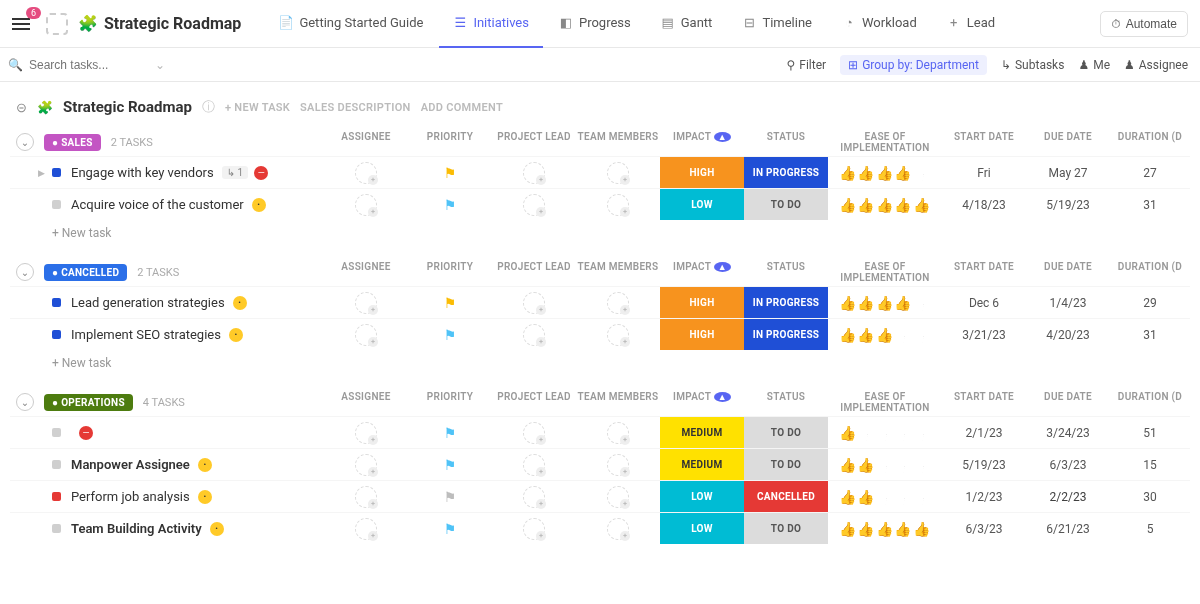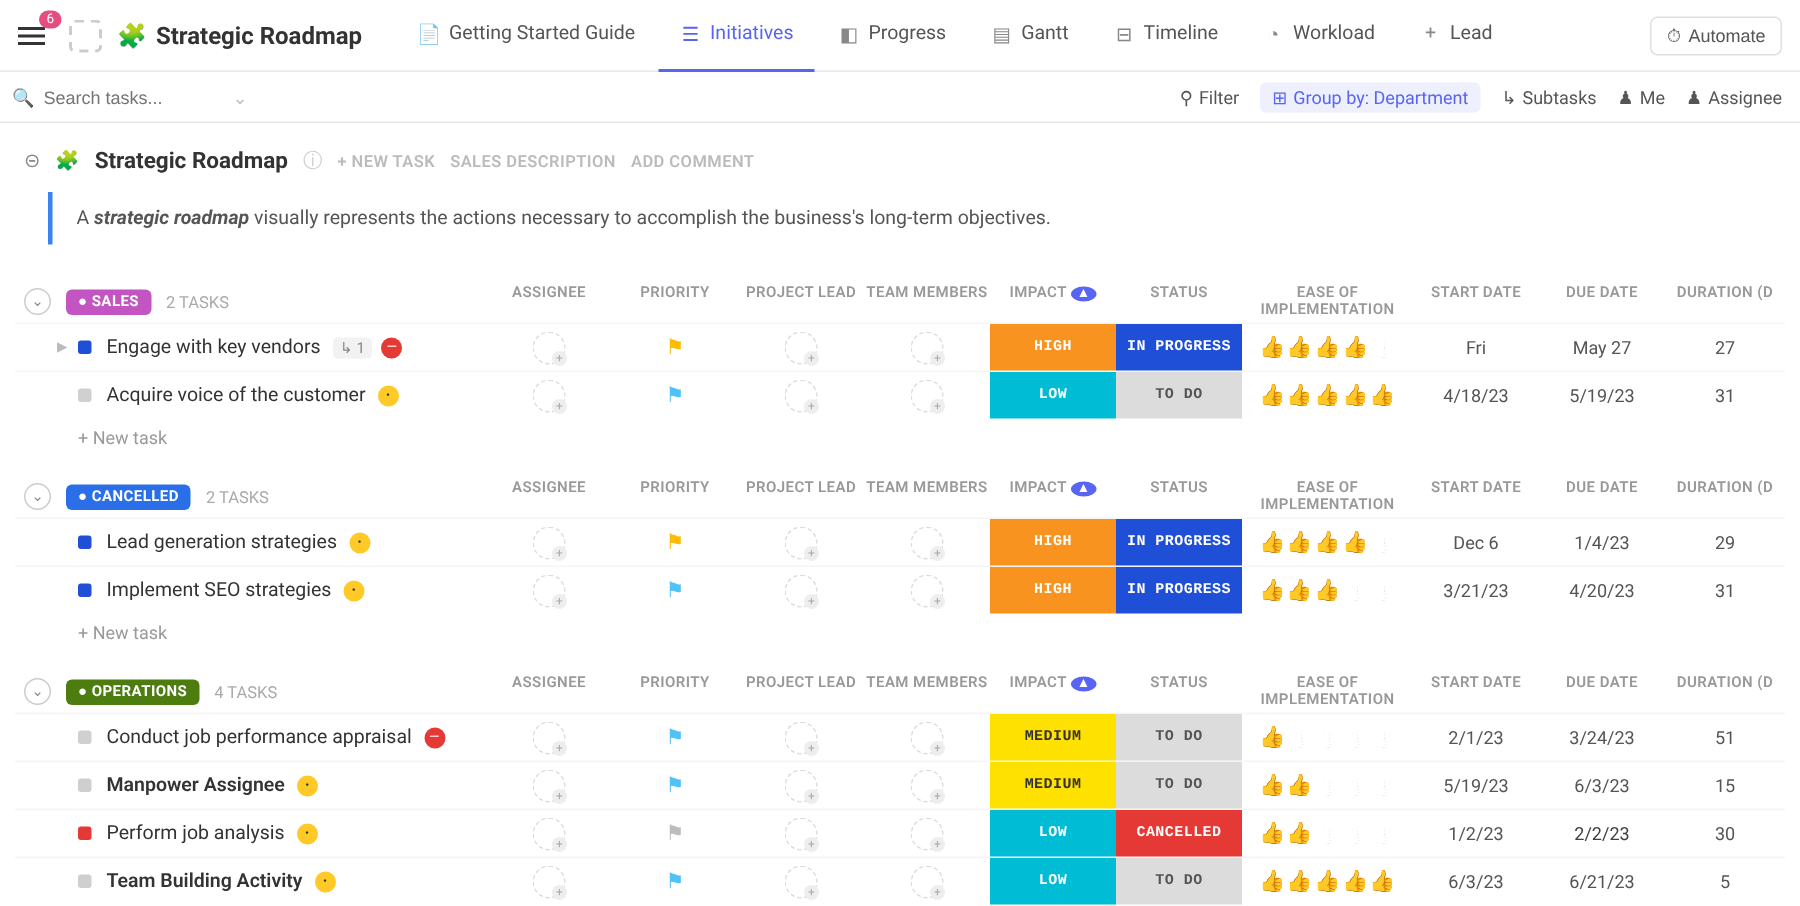--- a/index.html
+++ b/index.html
@@ -49,21 +49,21 @@
 .task-name.bold { font-weight: 600; }
 .task-extras { display: flex; align-items: center; gap: 6px; margin-left: 8px; }
 .subtask-badge { display:flex;align-items:center;gap:2px;background:#f2f2f2;color:#888;padding:1px 5px;border-radius:3px;font-size:10px; }
 .red-dot { width:14px;height:14px;border-radius:50%;background:#e53935;color:#fff;font-size:9px;display:flex;align-items:center;justify-content:center; }
 .yellow-dot { width:14px;height:14px;border-radius:50%;background:#ffca28;display:flex;align-items:center;justify-content:center;font-size:8px; }
 .cells { margin-left: auto; display: flex; align-items: center; height: 100%; }
 .cell { text-align: center; display:flex;align-items:center;justify-content:center;height:100%; font-size: 12px; color:#555; }
 .avatar-empty { width:22px;height:22px;border:1px dashed #ddd;border-radius:50%;position:relative; }
 .avatar-empty::after{content:"+";position:absolute;bottom:-2px;right:-2px;width:10px;height:10px;background:#eee;color:#aaa;border-radius:50%;font-size:8px;display:flex;align-items:center;justify-content:center;}
 .flag { font-size:14px; }
-.impact-cell, .status-cell { color:#fff;font-size:10px;font-weight:700;letter-spacing:.3px;width:100%;height:100%;display:flex;align-items:center;justify-content:center;font-family:Liberation Mono, monospace; }
+.impact-cell, .status-cell { color:#fff;font-size:10px;font-weight:700;letter-spacing:.3px;width:100%;height:100%;display:flex;align-items:center;justify-content:center; }
 .thumbs { display:flex;gap:1px; }
 .thumb { font-size:14px; filter: none; }
 .thumb.inactive { filter: grayscale(100%) brightness(1.8); opacity:.6; }
 .date-green { color: #404040; }
 .new-task-link { color:#999;font-size:12px;padding:6px 0 6px 42px;cursor:pointer; }
 .row-caret { width:10px;color:#bbb;font-size:9px;margin-right:4px;margin-left:-14px;flex-shrink:0; }
 </style>
 </head>
 <body>
 
@@ -148,23 +148,20 @@
 <div class="workspace">
 
   <div class="page-head">
     <span class="collapse-ico">⊝</span>
     <span>🧩</span>
     <span class="page-title">Strategic Roadmap</span>
     <span style="color:#ccc">ⓘ</span>
     <span class="head-action">+ NEW TASK</span>
     <span class="head-action">SALES DESCRIPTION</span>
     <span class="head-action">ADD COMMENT</span>
-  </div>
-  <div class="desc-box">
-    A <b>strategic roadmap</b><span> visually represents the actions necessary to accomplish the business's long-term objectives.</span>
   </div>
 
   <div id="groups-mount">
       <div class="group">
     <div class="group-header">
       <div class="group-caret">⌄</div>
       <span class="group-pill" style="background:#c355c3">● SALES</span>
       <span class="group-count">2 TASKS</span>
       <div class="col-headers">
     <div class="colh w-assignee">ASSIGNEE</div>
@@ -380,21 +377,20 @@
     <div class="colh w-status">STATUS</div>
     <div class="colh w-ease">EASE OF IMPLEMENTATION</div>
     <div class="colh w-start">START DATE</div>
     <div class="colh w-due">DUE DATE</div>
     <div class="colh w-dur">DURATION (D</div>
   </div>
     </div>
         <div class="task-row">
 
     <span class="task-status-sq" style="background:#d0d0d0"></span>
-    <span class="task-name ">Conduct job performance appraisal</span>
     <div class="task-extras">
 
       <span class="red-dot">—</span>
 
     </div>
     <div class="cells">
       <div class="cell w-assignee">
               <div class="avatar-empty"></div>
             </div>
       <div class="cell w-priority">

